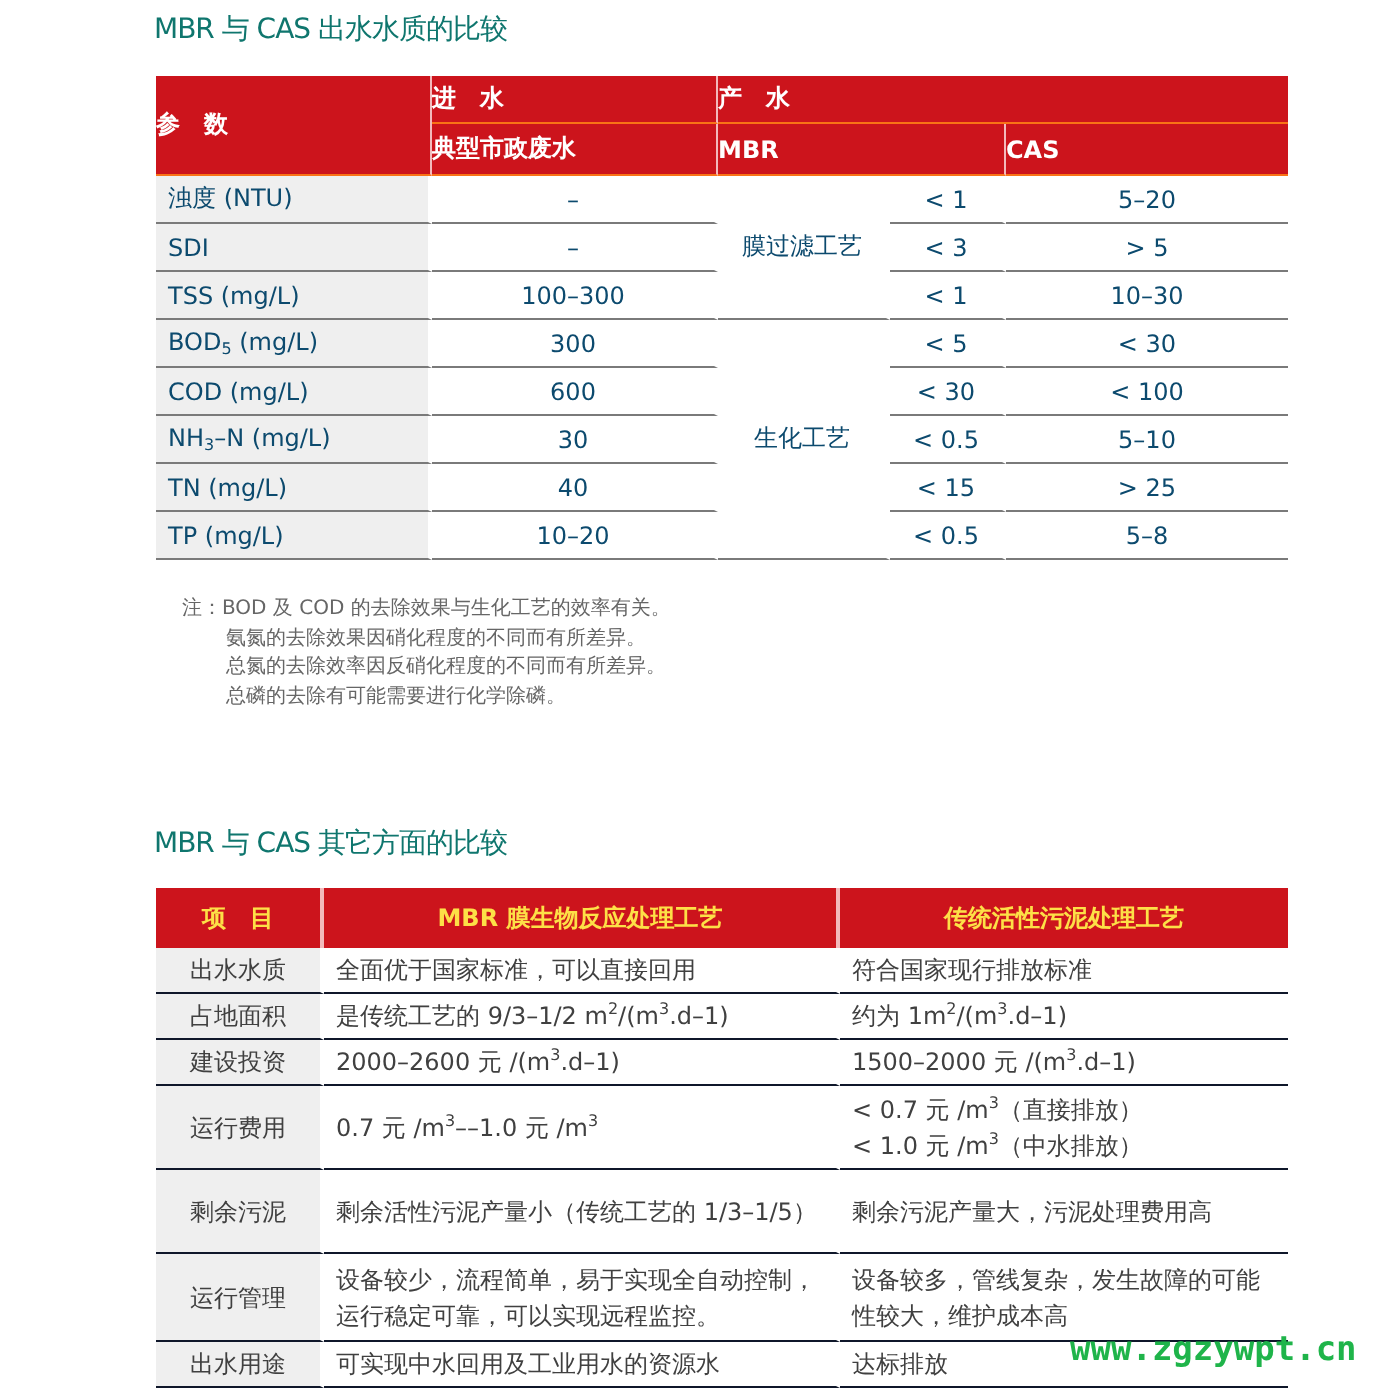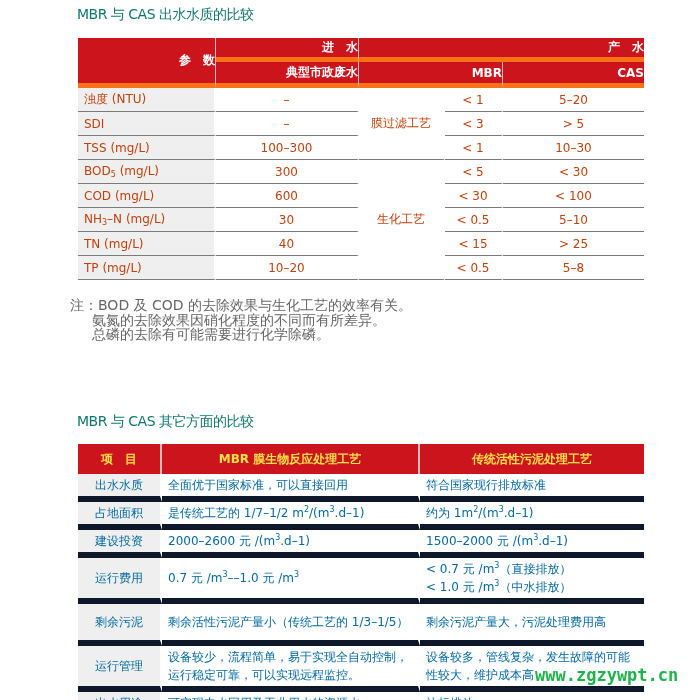--- a/index.html
+++ b/index.html
@@ -6,41 +6,41 @@
   body { width:700px; height:700px; position:relative; overflow:hidden;
          font-family:"DejaVu Sans", "Liberation Sans", sans-serif; color:#555; }
   .title { position:absolute; left:77px; color:#0f766e; font-size:14px; font-weight:normal;
            letter-spacing:-0.5px; white-space:nowrap; }
   #t1-title { top:6px; }
   #t2-title { top:413px; }
 
   table { border-collapse:separate; border-spacing:0; position:absolute; left:78px; }
   
   #t1 { top:38px; width:566px; font-size:12px; }
-  #t1 th { background:#cc141c; color:#fff; font-weight:bold; text-align:right; padding:0;
-           border-right:1px solid #f3b9bb; border-bottom:5px solid #f97316; }
+  #t1 th { background:#cc141c; color:#fff; font-weight:bold; text-align:left; padding:0;
+           border-right:1px solid #f3b9bb; border-bottom:1px solid #f97316; }
   #t1 th:last-child { border-right:none; }
-  #t1 td { height:23px; padding:0; border-bottom:1px solid #7a7a7a; text-align:center; color:#c2410c; }
+  #t1 td { height:23px; padding:0; border-bottom:1px solid #7a7a7a; text-align:center; color:#0c4a6e; }
   #t1 td.param { background:#efefef; text-align:left; padding-left:6px; border-right:2px solid #fff; }
   #t1 td.inflow { border-right:2px solid #fff; }
   #t1 td.process { border-right:2px solid #fff; border-bottom:1px solid #7a7a7a; }
   #t1 td.mbr { border-right:2px solid #fff; }
   sub { font-size:8px; vertical-align:-2px; }
   sup { font-size:8px; vertical-align:5px; line-height:0; }
 
-  .notes { position:absolute; left:70px; top:298px; font-size:14px; color:#666; line-height:14.5px; }
+  .notes { position:absolute; left:91px; top:298px; font-size:10px; color:#666; line-height:14.5px; }
   .notes div { white-space:nowrap; }
   .notes .indent { padding-left:22px; }
 
   
   #t2 { top:444px; width:566px; font-size:12px; }
   #t2 th { background:#cc141c; color:#fde047; font-weight:bold; height:30px; padding:0;
            border-right:2px solid #f3b9bb; font-size:12px; }
   #t2 th:last-child { border-right:none; }
-  #t2 td { padding:2px 6px; border-bottom:6px solid #0f172a; color:#0369a1; line-height:18px; }
+  #t2 td { padding:2px 6px; border-bottom:1px solid #0f172a; color:#404040; line-height:18px; }
   #t2 td.item { background:#efefef; text-align:center; border-right:2px solid #fff; width:70px; padding:0 4px; }
   #t2 td.mbr { border-right:2px solid #fff; width:244px; }
 
   .watermark { position:absolute; left:535px; top:665px; color:#1fb44a; font-family:"DejaVu Sans Mono", monospace;
                font-size:17px; font-weight:bold; white-space:nowrap;text-align:right; }
 </style>
 </head>
 <body>
 
 <div class="title" id="t1-title">MBR 与 CAS 出水水质的比较</div>
@@ -108,20 +108,21 @@
       <td class="inflow">10–20</td>
       <td class="mbr">&lt; 0.5</td>
       <td>5–8</td>
     </tr>
   </tbody>
 </table>
 
 <div class="notes">
   <div>注：BOD 及 COD 的去除效果与生化工艺的效率有关。</div>
   <div class="indent">氨氮的去除效果因硝化程度的不同而有所差异。</div>
+  <div class="indent">总氮的去除效率因反硝化程度的不同而有所差异。</div>
   <div class="indent">总磷的去除有可能需要进行化学除磷。</div>
 </div>
 
 <div class="title" id="t2-title">MBR 与 CAS 其它方面的比较</div>
 
 <table id="t2">
   <thead>
     <tr>
       <th style="width:82px">项　目</th>
       <th style="width:256px">MBR 膜生物反应处理工艺</th>
@@ -129,21 +130,21 @@
     </tr>
   </thead>
   <tbody>
     <tr style="height:22px">
       <td class="item">出水水质</td>
       <td class="mbr">全面优于国家标准，可以直接回用</td>
       <td>符合国家现行排放标准</td>
     </tr>
     <tr style="height:22px">
       <td class="item">占地面积</td>
-      <td class="mbr"><span>是传统工艺的 1/7–1/2 m</span><sup>2</sup><span>/(m</span><sup>3</sup><span>.d–1)</span></td>
+      <td class="mbr"><span>是传统工艺的 9/3–1/2 m</span><sup>2</sup><span>/(m</span><sup>3</sup><span>.d–1)</span></td>
       <td><span>约为 1m</span><sup>2</sup><span>/(m</span><sup>3</sup><span>.d–1)</span></td>
     </tr>
     <tr style="height:22px">
       <td class="item">建设投资</td>
       <td class="mbr"><span>2000–2600 元 /(m</span><sup>3</sup><span>.d–1)</span></td>
       <td><span>1500–2000 元 /(m</span><sup>3</sup><span>.d–1)</span></td>
     </tr>
     <tr style="height:42px">
       <td class="item">运行费用</td>
       <td class="mbr"><span>0.7 元 /m</span><sup>3</sup><span>––1.0 元 /m</span><sup>3</sup></td>

